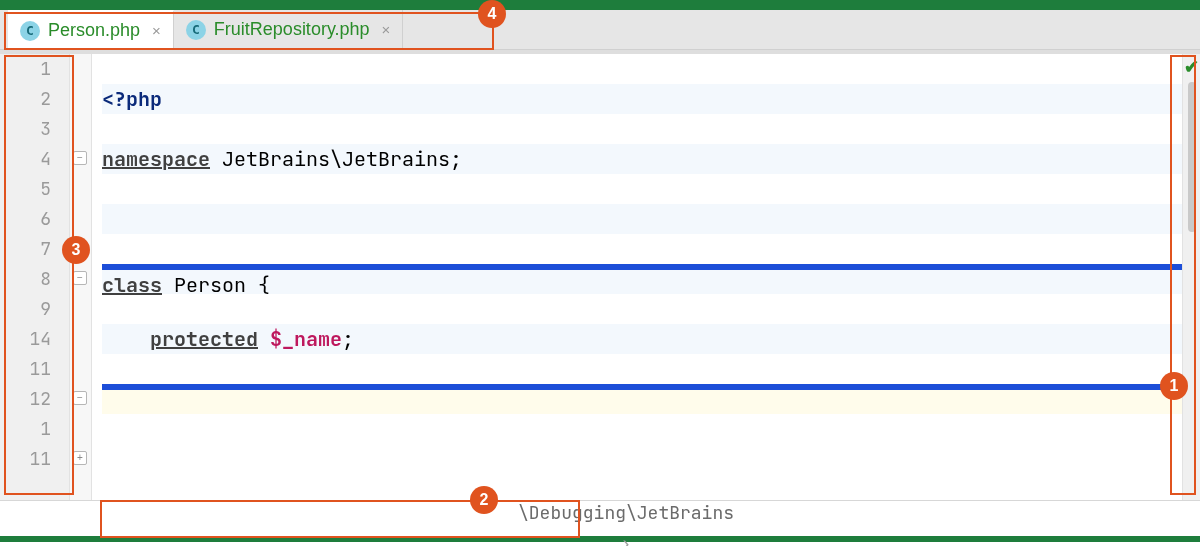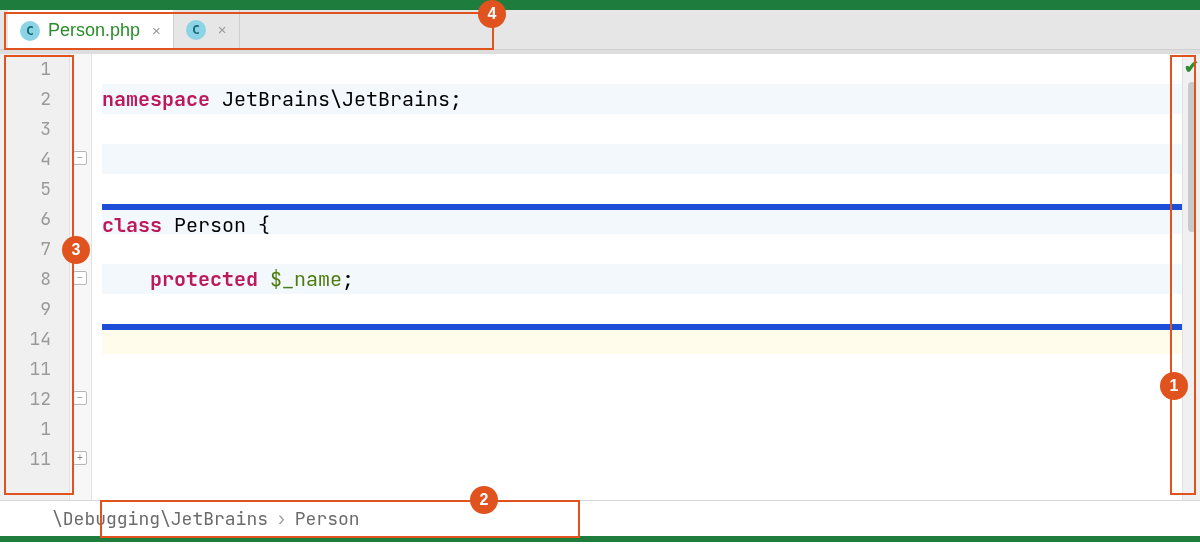--- a/index.html
+++ b/index.html
@@ -90,23 +90,23 @@
     line-height: 30px;
     white-space: pre;
     padding-left: 10px;
     position: relative;
     background: #fff;
     overflow: hidden;
   }
   .code .row { height: 30px; background: #f3f8fd;}
   .code .row.hl { background: #fffceb; }
   .code .sep { border-top: 6px solid #1d4ed8; }
-  .kw { color: #be185d; font-weight: 700; }
+  .kw { color: #404040; font-weight: 700; text-decoration: underline; }
   .kw2 { color: #0b2a7a; font-weight: 700; }
-  .field { color: #4d7c0f; font-weight: 400;}
+  .field { color: #be185d; font-weight: 700;}
   
   .marker-bar {
     width: 18px;
     background: #f0f0f0;
     border-left: 1px solid #e2e2e2;
     position: relative;
   }
   .check {
     position: absolute; top: 2px; left: 0; right: 0; text-align: center;
     color: #2a8c2a; font-size: 18px; font-weight: bold;
@@ -118,20 +118,21 @@
   
   .breadcrumb {
     height: 36px;
     background: #fff;
     border-top: 1px solid #d7d7d7;
     display: flex; align-items: center;
     padding-left: 52px;
     font-size: 18px; color: #6b6b6b;
     font-family: "JetBrains Mono", Menlo, Consolas, monospace;
     gap: 8px;
+    flex-direction: column;
   }
   .breadcrumb .sep { color: #a0a0a0; }
   .bottom-green { height: 6px; background: #1e7d3c; }
   
   .badge {
     position: absolute;
     width: 28px; height: 28px; border-radius: 50%;
     background: #e0531f; color: #fff;
     display: flex; align-items: center; justify-content: center;
     font-size: 16px; font-weight: 700;
@@ -148,20 +149,21 @@
 <div class="top-green"></div>
 
 <div class="tabbar">
   <div class="tab active">
     <span class="tab-icon">C</span>
     <span>Person.php</span>
     <span class="tab-close">×</span>
   </div>
   <div class="tab">
     <span class="tab-icon">C</span>
+    <span>FruitRepository.php</span>
     <span class="tab-close">×</span>
   </div>
 </div>
 
 <div class="editor">
   <div class="gutter">
     <div class="ln">1</div>
     <div class="ln">2</div>
     <div class="ln">3</div>
     <div class="ln">4</div>
@@ -176,20 +178,21 @@
     <div class="ln">1</div>
     <div class="ln">11</div>
   </div>
   <div class="fold-col">
     <div class="fold-mark" style="top:97px">−</div>
     <div class="fold-mark" style="top:217px">−</div>
     <div class="fold-mark" style="top:337px">−</div>
     <div class="fold-mark" style="top:397px">+</div>
   </div>
   <div class="code">
+<div class="row"><span class="kw2">&lt;?php</span></div>
 <div class="row"><span class="kw">namespace</span><span> JetBrains\JetBrains;</span></div>
 <div class="row"></div>
 <div class="row sep"><span class="kw">class</span><span> Person {</span></div>
 <div class="row">    <span class="kw">protected</span> <span class="field">$_name</span><span>;</span></div>
 <div class="row hl sep"></div>
 
 
 
 
 

